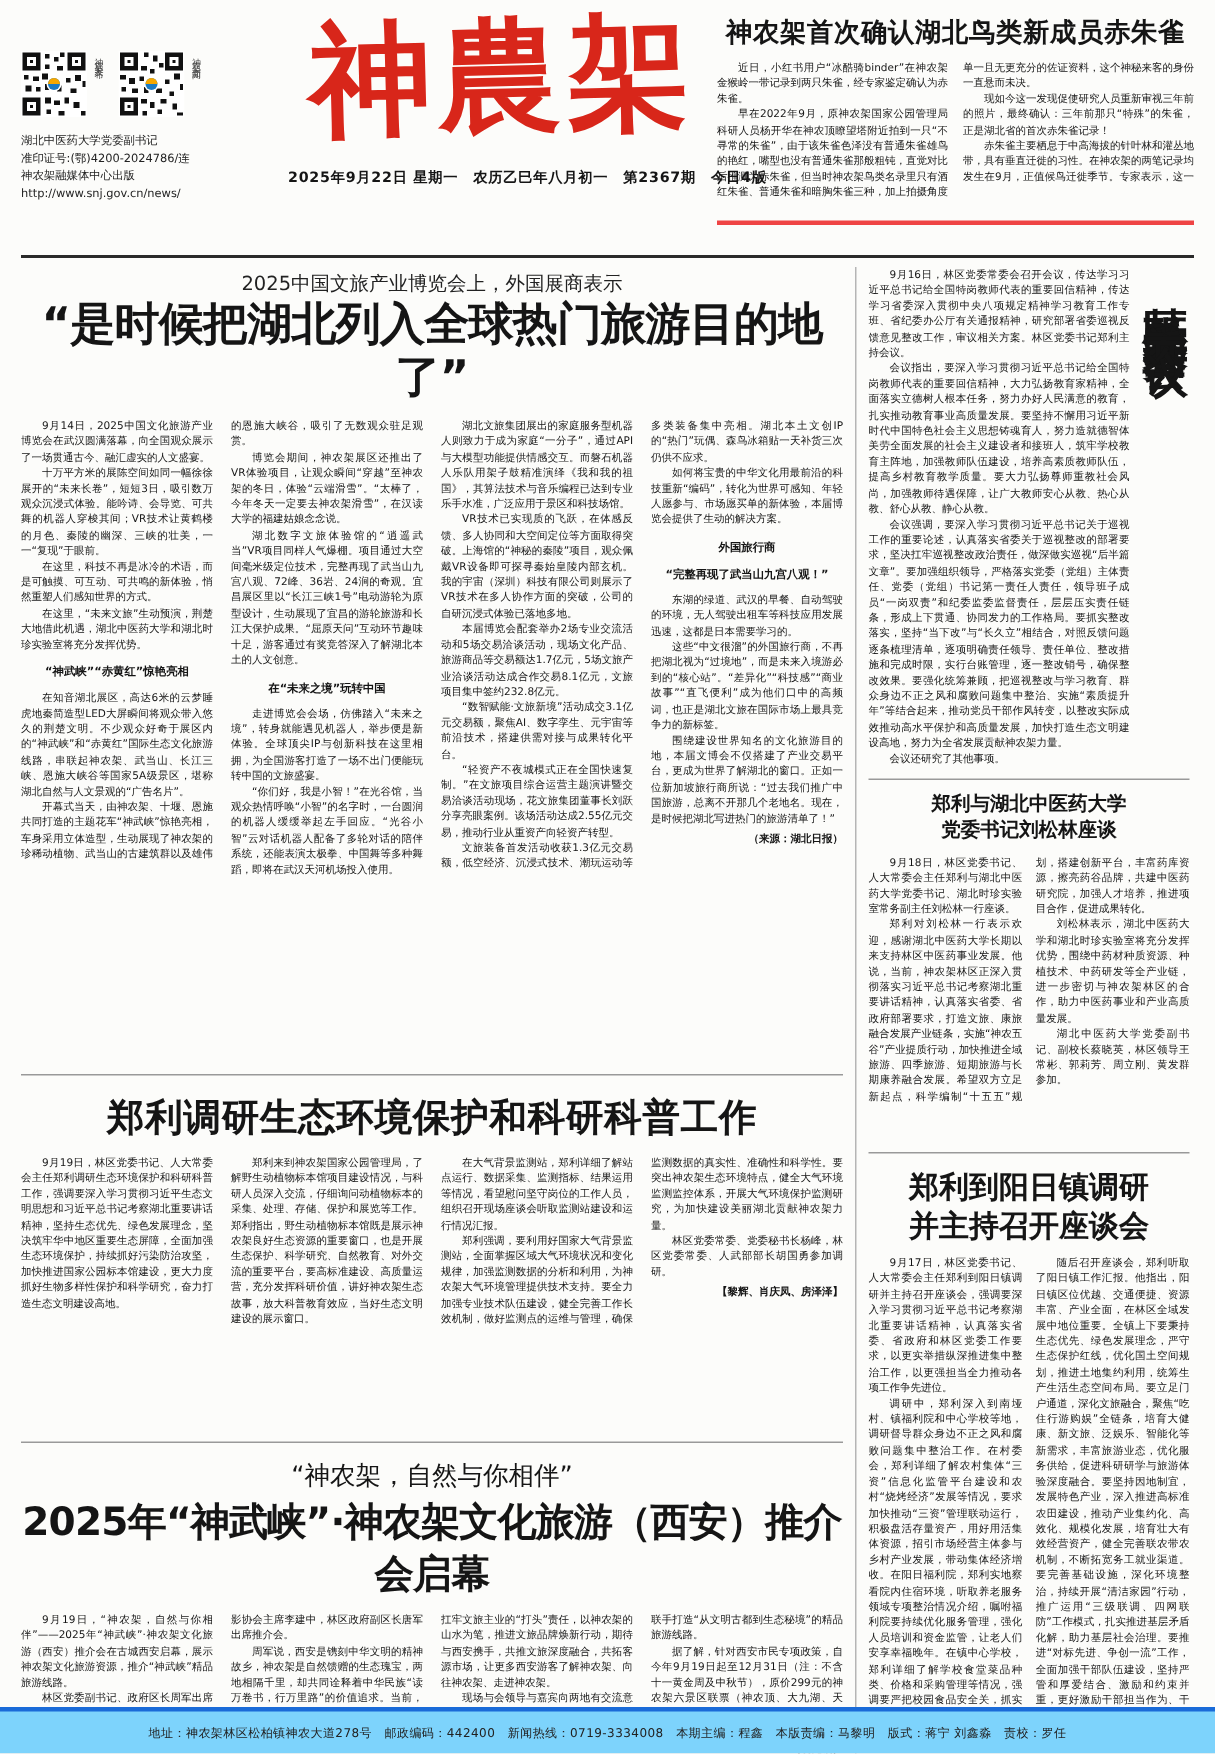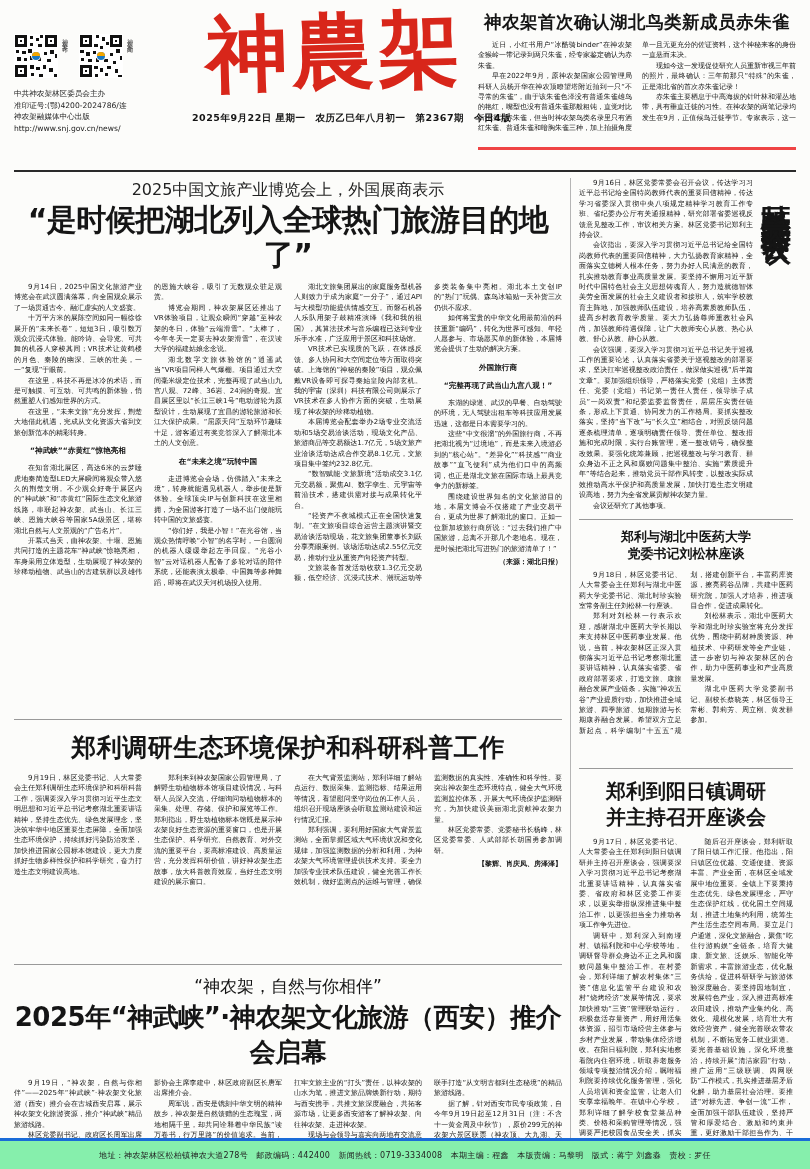--- a/index.html
+++ b/index.html
@@ -27,21 +27,21 @@
   p{margin:0;text-indent:2em;}
   .subhead{text-indent:0;text-align:center;font-weight:bold;font-size:7.6px;margin:7px 0;line-height:11px;}
   .byline{text-indent:0;text-align:right;font-weight:bold;margin-top:3px;}
 
   .rule-dark{height:2px;background:#2a2a2a;margin-top:4px;}
 
   
   .content{display:grid;grid-template-columns:548px 1px auto;column-gap:8px;height:956px;margin-top:6px;}
   .vrule{width:1px;background:#b5b5b5;}
   .leftcol{min-width:0;display:flex;flex-direction:column;}
-  .kicker{text-align:center;font-size:16px;margin:2px 0 2px;color:#222;}
+  .kicker{text-align:center;font-size:13px;margin:2px 0 2px;color:#222;}
   .main-headline{text-align:center;font-size:30px;font-weight:bold;letter-spacing:-0.5px;
                  margin:2px 0 10px;line-height:1.15;}
   .cols4{column-count:4;column-gap:12px;}
   .main-story .cols4{height:428px;}
   .hrule{height:1px;background:#999;margin:9px 0;}
   .eco h2{text-align:center;font-size:25px;font-weight:bold;margin:2px 0 9px;letter-spacing:0.5px;}
   .eco .cols4{height:182px;}
   .promo .kicker2{text-align:center;font-size:17px;font-weight:normal;margin:1px 0 2px;}
   .promo h2{text-align:center;font-size:26px;font-weight:bold;margin:1px 0 8px;letter-spacing:-0.5px;}
   .promo .cols4{height:128px;}
@@ -54,21 +54,21 @@
                 line-height:1.1;flex:none;padding-top:2px;}
   .art-b h3,.art-c h3{text-align:center;font-weight:bold;margin:0 0 7px;line-height:1.3;}
   .art-b h3{font-size:13px;}
   .art-b .cols2{column-count:2;column-gap:9px;height:168px;}
   .art-b{height:230px;}
   .art-c{flex:1;display:flex;flex-direction:column;}
   .art-c h3{font-size:20px;}
   .art-c .cols2{column-count:2;column-gap:9px;flex:1;}
 
   
-  .footer{position:absolute;left:0;right:0;bottom:0;background:#86efac;}
+  .footer{position:absolute;left:0;right:0;bottom:0;background:#7dd3fc;}
   .footer-rule{height:3px;background:#1a6bd8;}
   .footer-text{text-align:center;font-size:8px;color:#222;padding:9px 0 8px;letter-spacing:0.3px;}
 </style>
 </head>
 <body>
 
 <div class="page">
   <div class="inner">
 
     <div class="masthead">
@@ -163,21 +163,21 @@
                   <rect x="6" y="36" width="2" height="2"></rect>
                 </g>
               <circle cx="22" cy="22" r="5" fill="#fff"></circle>
                 <circle cx="22" cy="22" r="4" fill="#1a7ac4"></circle>
                 <path d="M18,22 a4,4 0 0 1 8,0 z" fill="#f5a700"></path>
             </svg>
             <span class="qr-caption">神农架新闻</span>
           </div>
         </div>
         <div class="pub-info">
-          <div>中共神农架林区委员会主办</div>
+          <div>湖北中医药大学党委副书记</div>
           <div>准印证号:(鄂)4200-2024786/连</div>
           <div>神农架融媒体中心出版</div>
           <div>http://www.snj.gov.cn/news/</div>
         </div>
       </div>
 
       <div class="mast-center">
         <div class="mast-title">神農架</div>
         <div class="mast-dateline">2025年9月22日 星期一　农历乙巳年八月初一　第2367期　今日4版</div>
       </div>
@@ -199,31 +199,31 @@
 
       <div class="leftcol">
 
         <div class="main-story">
           <div class="kicker">2025中国文旅产业博览会上，外国展商表示</div>
           <div class="main-headline">“是时候把湖北列入全球热门旅游目的地了”</div>
           <div class="cols4">
               <p>9月14日，2025中国文化旅游产业博览会在武汉圆满落幕，向全国观众展示了一场贯通古今、融汇虚实的人文盛宴。</p>
               <p>十万平方米的展陈空间如同一幅徐徐展开的“未来长卷”，短短3日，吸引数万观众沉浸式体验。能吟诗、会导览、可共舞的机器人穿梭其间；VR技术让黄鹤楼的月色、秦陵的幽深、三峡的壮美，一一“复现”于眼前。</p>
               <p>在这里，科技不再是冰冷的术语，而是可触摸、可互动、可共鸣的新体验，悄然重塑人们感知世界的方式。</p>
-              <p>在这里，“未来文旅”充分发挥，荆楚大地借此机遇，完成从文化资源大省到文旅创新范本的精彩转身。</p>
+              <p>在这里，“未来文旅”生动预演，荆楚大地借此机遇，湖北中医药大学和湖北时珍实验室将充分发挥优势。</p>
               <p class="subhead">“神武峡”“赤黄红”惊艳亮相</p>
               <p>在知音湖北展区，高达6米的云梦睡虎地秦简造型LED大屏瞬间将观众带入悠久的荆楚文明。不少观众好奇于展区内的“神武峡”和“赤黄红”国际生态文化旅游线路，串联起神农架、武当山、长江三峡、恩施大峡谷等国家5A级景区，堪称湖北自然与人文景观的“广告名片”。</p>
               <p>开幕式当天，由神农架、十堰、恩施共同打造的主题花车“神武峡”惊艳亮相，车身采用立体造型，生动展现了神农架的珍稀动植物、武当山的古建筑群以及雄伟的恩施大峡谷，吸引了无数观众驻足观赏。</p>
               <p>博览会期间，神农架展区还推出了VR体验项目，让观众瞬间“穿越”至神农架的冬日，体验“云端滑雪”。“太棒了，今年冬天一定要去神农架滑雪”，在汉读大学的福建姑娘念念说。</p>
               <p>湖北数字文旅体验馆的“逍遥武当”VR项目同样人气爆棚。项目通过大空间毫米级定位技术，完整再现了武当山九宫八观、72峰、36岩、24涧的奇观。宜昌展区里以“长江三峡1号”电动游轮为原型设计，生动展现了宜昌的游轮旅游和长江大保护成果。“屈原天问”互动环节趣味十足，游客通过有奖竞答深入了解湖北本土的人文创意。</p>
               <p class="subhead">在“未来之境”玩转中国</p>
               <p>走进博览会会场，仿佛踏入“未来之境”，转身就能遇见机器人，举步便是新体验。全球顶尖IP与创新科技在这里相拥，为全国游客打造了一场不出门便能玩转中国的文旅盛宴。</p>
               <p>“你们好，我是小智！”在光谷馆，当观众热情呼唤“小智”的名字时，一台圆润的机器人缓缓举起左手回应。“光谷小智”云对话机器人配备了多轮对话的陪伴系统，还能表演太极拳、中国舞等多种舞蹈，即将在武汉天河机场投入使用。</p>
               <p>湖北文旅集团展出的家庭服务型机器人则致力于成为家庭“一分子”，通过API与大模型功能提供情感交互。而磐石机器人乐队用架子鼓精准演绎《我和我的祖国》，其算法技术与音乐编程已达到专业乐手水准，广泛应用于景区和科技场馆。</p>
-              <p>VR技术已实现质的飞跃，在体感反馈、多人协同和大空间定位等方面取得突破。上海馆的“神秘的秦陵”项目，观众佩戴VR设备即可探寻秦始皇陵内部玄机。我的宇宙（深圳）科技有限公司则展示了VR技术在多人协作方面的突破，生动展现了神农架的珍稀动植物。</p>
+              <p>VR技术已实现质的飞跃，在体感反馈、多人协同和大空间定位等方面取得突破。上海馆的“神秘的秦陵”项目，观众佩戴VR设备即可探寻秦始皇陵内部玄机。我的宇宙（深圳）科技有限公司则展示了VR技术在多人协作方面的突破，公司的自研沉浸式体验已落地多地。</p>
               <p>本届博览会配套举办2场专业交流活动和5场交易洽谈活动，现场文化产品、旅游商品等交易额达1.7亿元，5场文旅产业洽谈活动达成合作交易8.1亿元，文旅项目集中签约232.8亿元。</p>
               <p>“数智赋能·文旅新境”活动成交3.1亿元交易额，聚焦AI、数字孪生、元宇宙等前沿技术，搭建供需对接与成果转化平台。</p>
               <p>“轻资产不夜城模式正在全国快速复制。”在文旅项目综合运营主题演讲暨交易洽谈活动现场，花文旅集团董事长刘跃分享亮眼案例。该场活动达成2.55亿元交易，推动行业从重资产向轻资产转型。</p>
               <p>文旅装备首发活动收获1.3亿元交易额，低空经济、沉浸式技术、潮玩运动等多类装备集中亮相。湖北本土文创IP的“热门”玩偶、森鸟冰箱贴一天补货三次仍供不应求。</p>
               <p>如何将宝贵的中华文化用最前沿的科技重新“编码”，转化为世界可感知、年轻人愿参与、市场愿买单的新体验，本届博览会提供了生动的解决方案。</p>
               <p class="subhead">外国旅行商</p>
               <p class="subhead">“完整再现了武当山九宫八观！”</p>
               <p>东湖的绿道、武汉的早餐、自动驾驶的环境，无人驾驶出租车等科技应用发展迅速，这都是日本需要学习的。</p>
               <p>这些“中文很溜”的外国旅行商，不再把湖北视为“过境地”，而是未来入境游必到的“核心站”。“差异化”“科技感”“商业故事”“直飞便利”成为他们口中的高频词，也正是湖北文旅在国际市场上最具竞争力的新标签。</p>
               <p>围绕建设世界知名的文化旅游目的地，本届文博会不仅搭建了产业交易平台，更成为世界了解湖北的窗口。正如一位新加坡旅行商所说：“过去我们推广中国旅游，总离不开那几个老地名。现在，是时候把湖北写进热门的旅游清单了！”</p>

